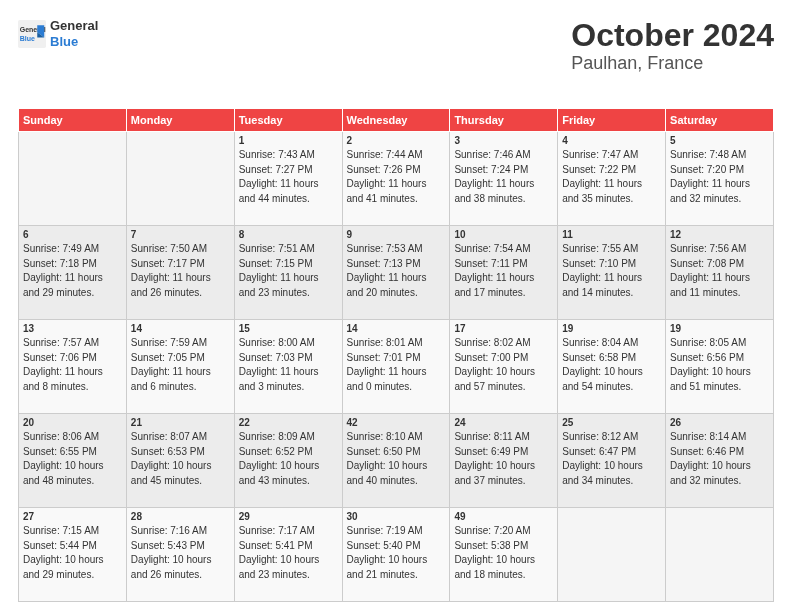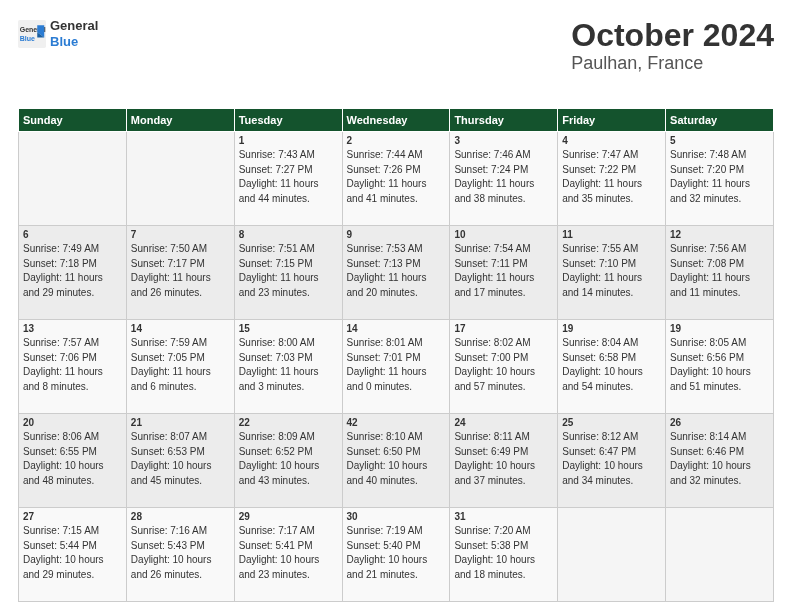--- a/index.html
+++ b/index.html
@@ -51,21 +51,21 @@
       font-size: 18px;
       color: #555;
     }
     .calendar-table {
       width: 100%;
       border-collapse: collapse;
       flex: 1;
       table-layout: fixed;
     }
     .calendar-table thead tr th {
-      background: #14532d;
+      background: #ef4444;
       color: #fff;
       font-size: 11px;
       font-weight: bold;
       padding: 5px 4px;
       text-align: left;
       border: 1px solid #fff;
     }
     .calendar-table tbody tr td {
       border: 1px solid #ccc;
       vertical-align: top;
@@ -258,21 +258,21 @@
           </td>
           <td>
             <span class="day-num">29</span>
             <div class="day-info">Sunrise: 7:17 AM<br>Sunset: 5:41 PM<br>Daylight: 10 hours and 23 minutes.</div>
           </td>
           <td>
             <span class="day-num">30</span>
             <div class="day-info">Sunrise: 7:19 AM<br>Sunset: 5:40 PM<br>Daylight: 10 hours and 21 minutes.</div>
           </td>
           <td>
-            <span class="day-num">31</span>
+            <span class="day-num">49</span>
             <div class="day-info">Sunrise: 7:20 AM<br>Sunset: 5:38 PM<br>Daylight: 10 hours and 18 minutes.</div>
           </td>
           <td class="empty-cell"></td>
           <td class="empty-cell"></td>
         </tr>
       </tbody>
   </table>
 </div>
 
 </body></html>

